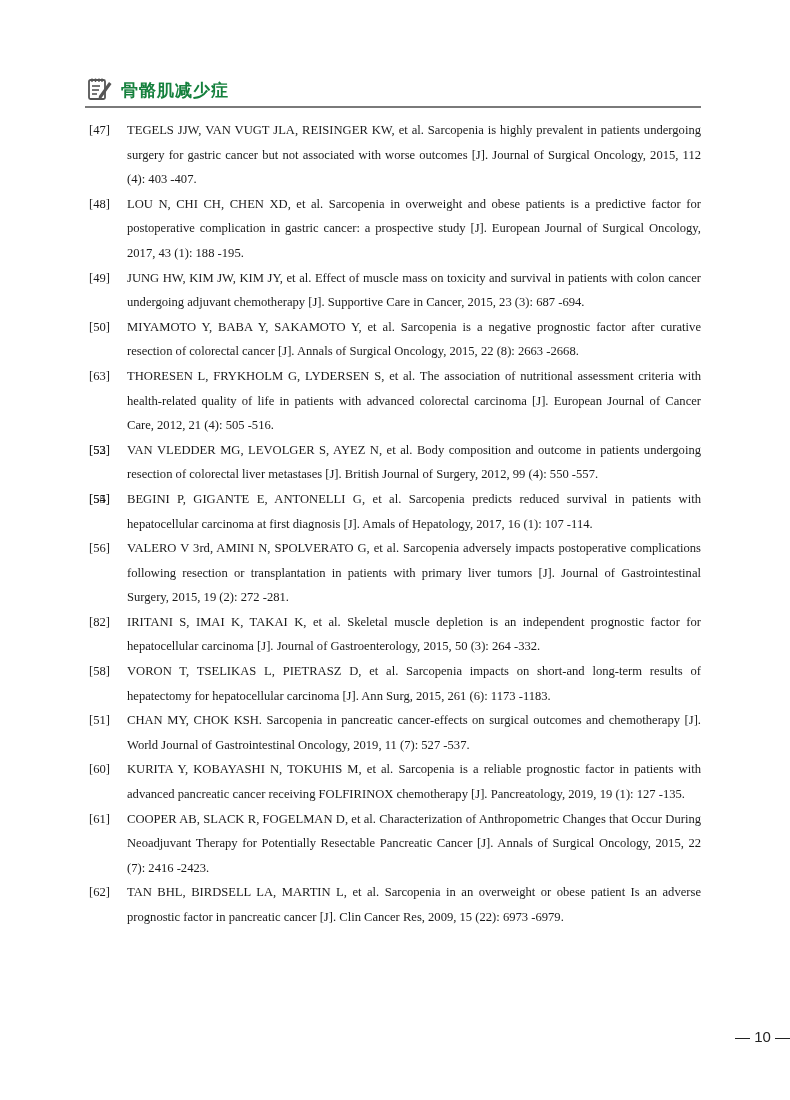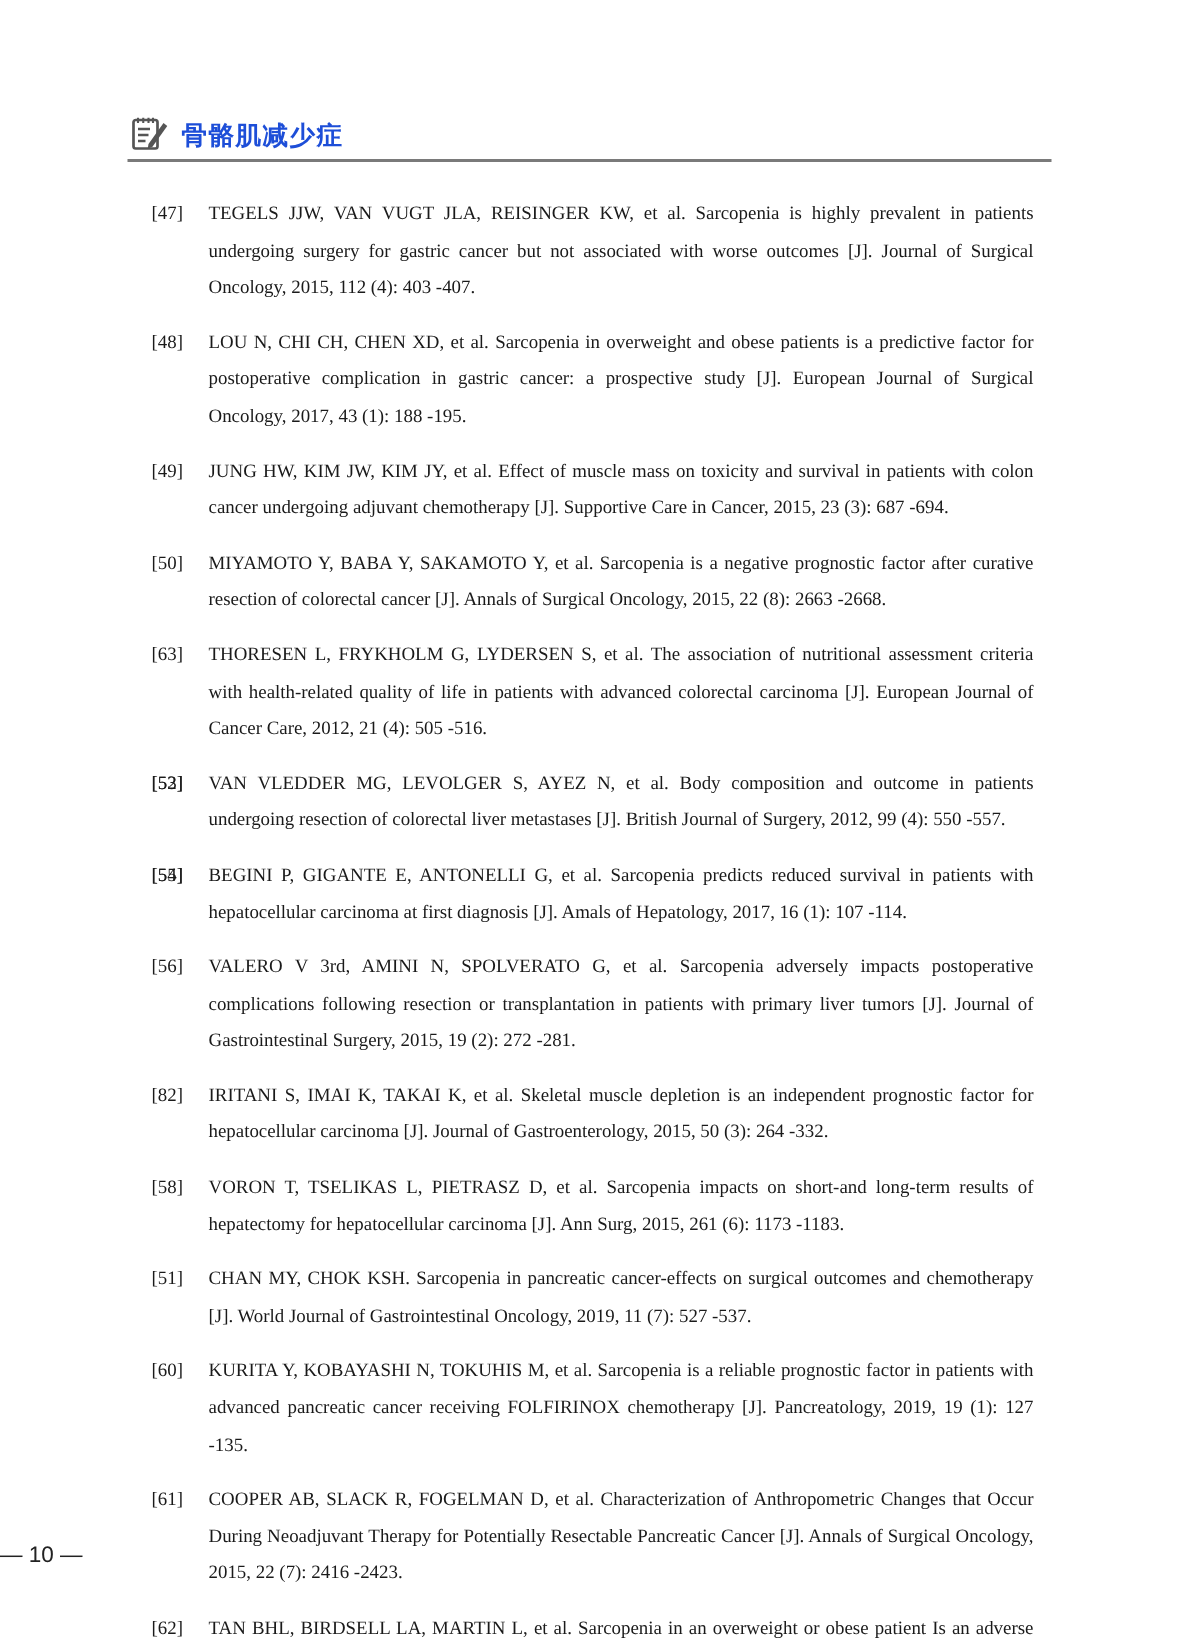--- a/index.html
+++ b/index.html
@@ -1,27 +1,27 @@
 <!DOCTYPE html>
 <html><head>
 <meta charset="utf-8">
 <style>
   html, body { margin: 0; padding: 0; background: #ffffff; }
   body { width: 790px; height: 1100px; position: relative; overflow: hidden;
          font-family: "Liberation Serif", "DejaVu Serif", serif; color: #1a1a1a; }
   .header { position: absolute; left: 85px; top: 74px; width: 616px; height: 34px; }
   .header-icon { position: absolute; left: 2px; top: 2px; width: 26px; height: 26px; }
   .header-title { position: absolute; left: 36px; top: 5px; font-size: 17px; font-weight: bold;
-                  letter-spacing: 1px; color: #1d4ed8; font-family: "DejaVu Serif", serif; }
+                  letter-spacing: 1px; color: #15803d; font-family: "DejaVu Serif", serif; }
   .header-rule { position: absolute; left: 85px; top: 106px; width: 616px; height: 2px; background: #7a7a7a; }
   .refs { position: absolute; left: 89px; top: 118px; width: 612px; }
   .ref { position: relative; padding-left: 38px; font-size: 12.6px; line-height: 24.6px;
-         text-align: justify; margin: 12px; }
+         text-align: justify; margin: 0; }
   .ref-num { position: absolute; left: 0; top: 0; white-space: nowrap; }
-  .page-footer { position: absolute; left: 0; width: 790px; top: 1028px; text-align: left;
+  .page-footer { position: absolute; left: 0; width: 790px; top: 1028px; text-align: right;
                  font-family: "Liberation Sans", sans-serif; font-size: 15px; color: #222; }
 </style>
 </head>
 <body>
 
 <div class="header">
   <span class="header-icon">
     <svg width="26" height="26" viewBox="0 0 26 26">
       <rect x="2" y="4" width="16" height="19" rx="1.5" fill="none" stroke="#555" stroke-width="1.8"></rect>
       <line x1="5" y1="2.5" x2="5" y2="6" stroke="#555" stroke-width="1.4"></line>

